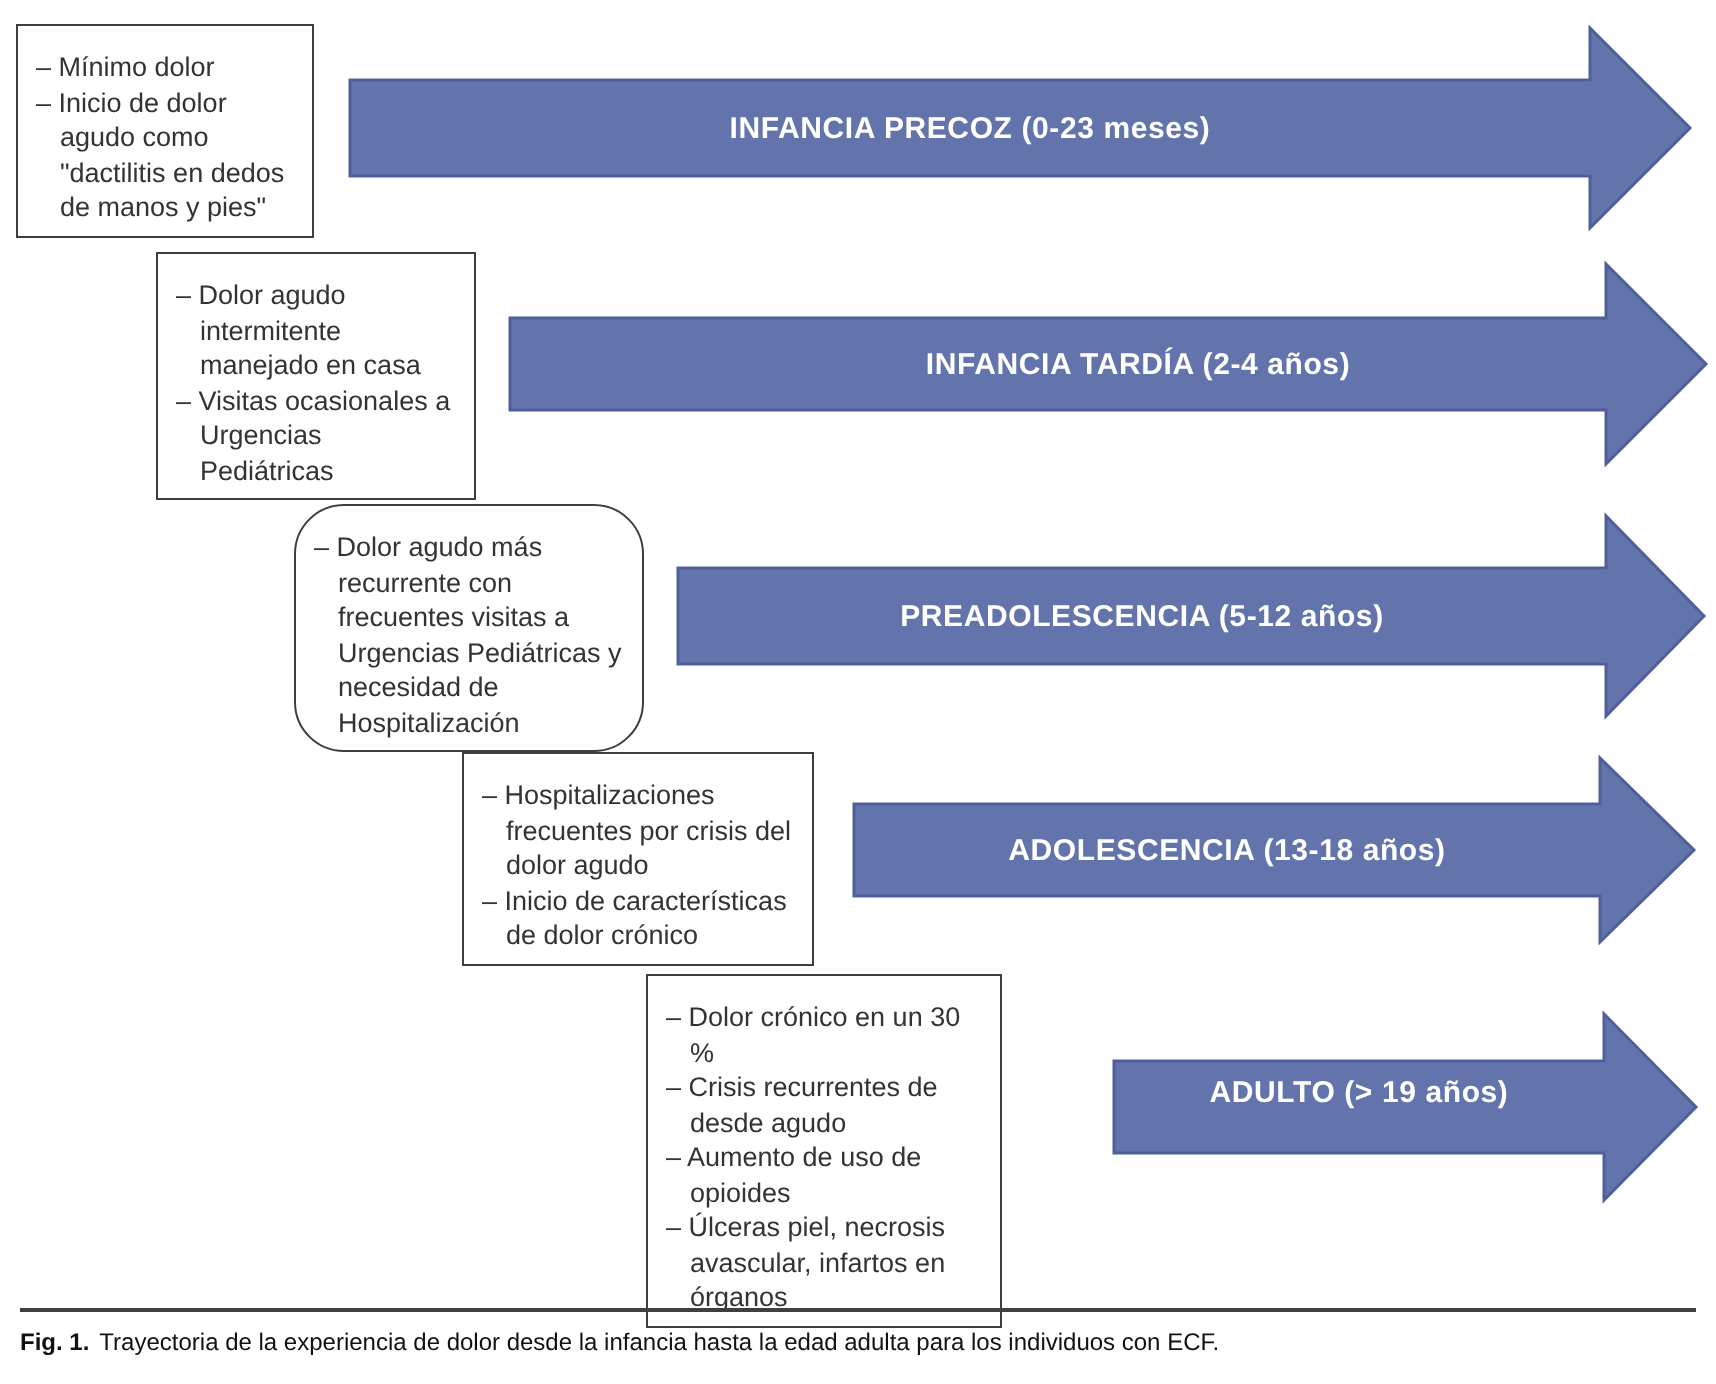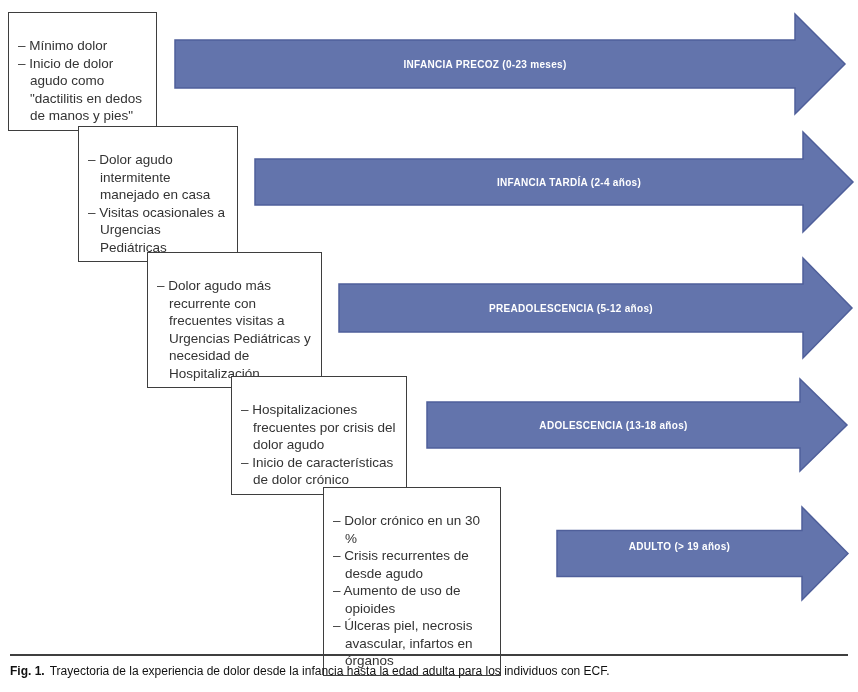--- a/index.html
+++ b/index.html
@@ -9,42 +9,42 @@
     height:692px;
     background:#ffffff;
     font-family:"Liberation Sans", sans-serif;
     overflow:hidden;
   }
   .note {
     position:absolute;
     border:1px solid #3e3e3e;
     background:#ffffff;
     box-sizing:border-box;
-    padding:24px 6px 5px 9px;
+    padding:12px 6px 5px 9px;
     color:#333333;
     font-size:13.5px;
     line-height:17.5px;
   }
   .bullet { padding-left:12px; text-indent:-12px; }
   .arrow { position:absolute; overflow:visible; display:block; }
   .arrow polygon { fill:#6374AC; stroke:#4F5F9A; stroke-width:1.5; }
   .stage-label {
     position:absolute;
     display:flex;
     align-items:center;
     justify-content:center;
     color:#ffffff;
     font-weight:bold;
-    font-size:10px;
+    font-size:15px;
     letter-spacing:0.3px;
     white-space:nowrap;
   }
   #note-0 { left:8px;   top:12px;  width:149px; min-height:100px; }
   #note-1 { left:78px;  top:126px; width:160px; min-height:111px; }
-  #note-2 { left:147px; top:252px; width:175px; min-height:111px; }
+  #note-2 { left:147px; top:252px; width:175px; min-height:111px;border-radius:25px; }
   #note-3 { left:231px; top:376px; width:176px; min-height:97px;  }
   #note-4 { left:323px; top:487px; width:178px; min-height:131px; }
 
   #arrow-0 { left:175px; top:14px;  }
   #arrow-1 { left:255px; top:132px; }
   #arrow-2 { left:339px; top:258px; }
   #arrow-3 { left:427px; top:379px; }
   #arrow-4 { left:557px; top:507px; }
 
   #label-0 { left:175px; top:40px;  width:620px; height:48px; }

